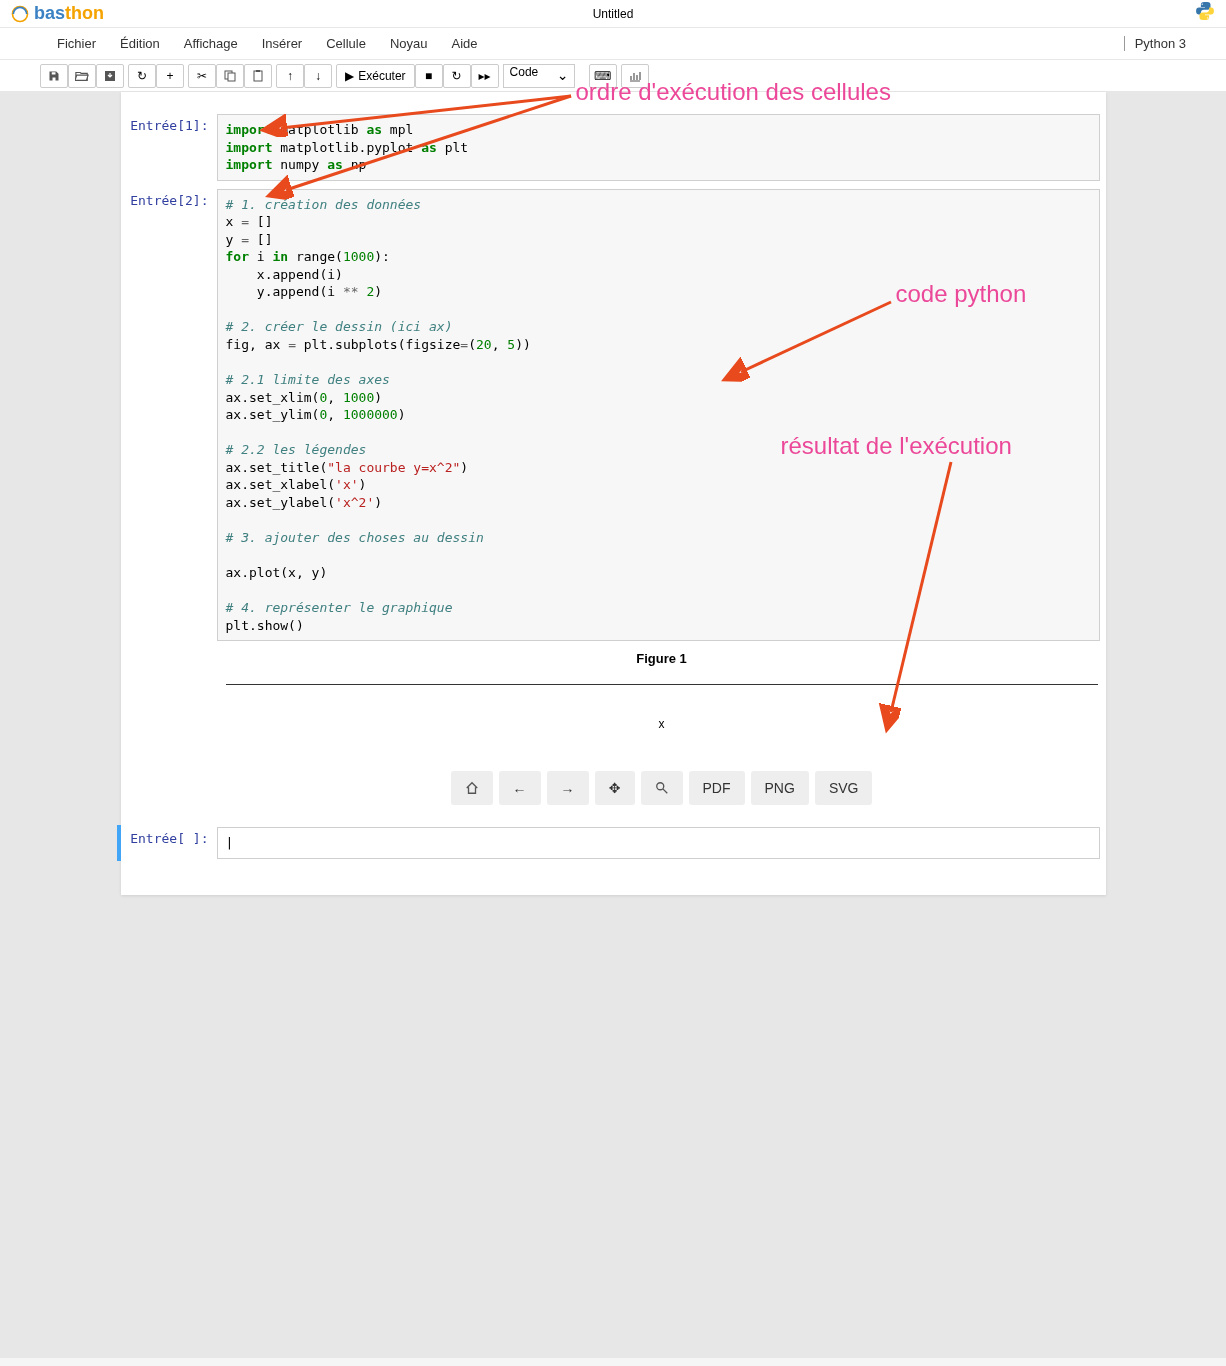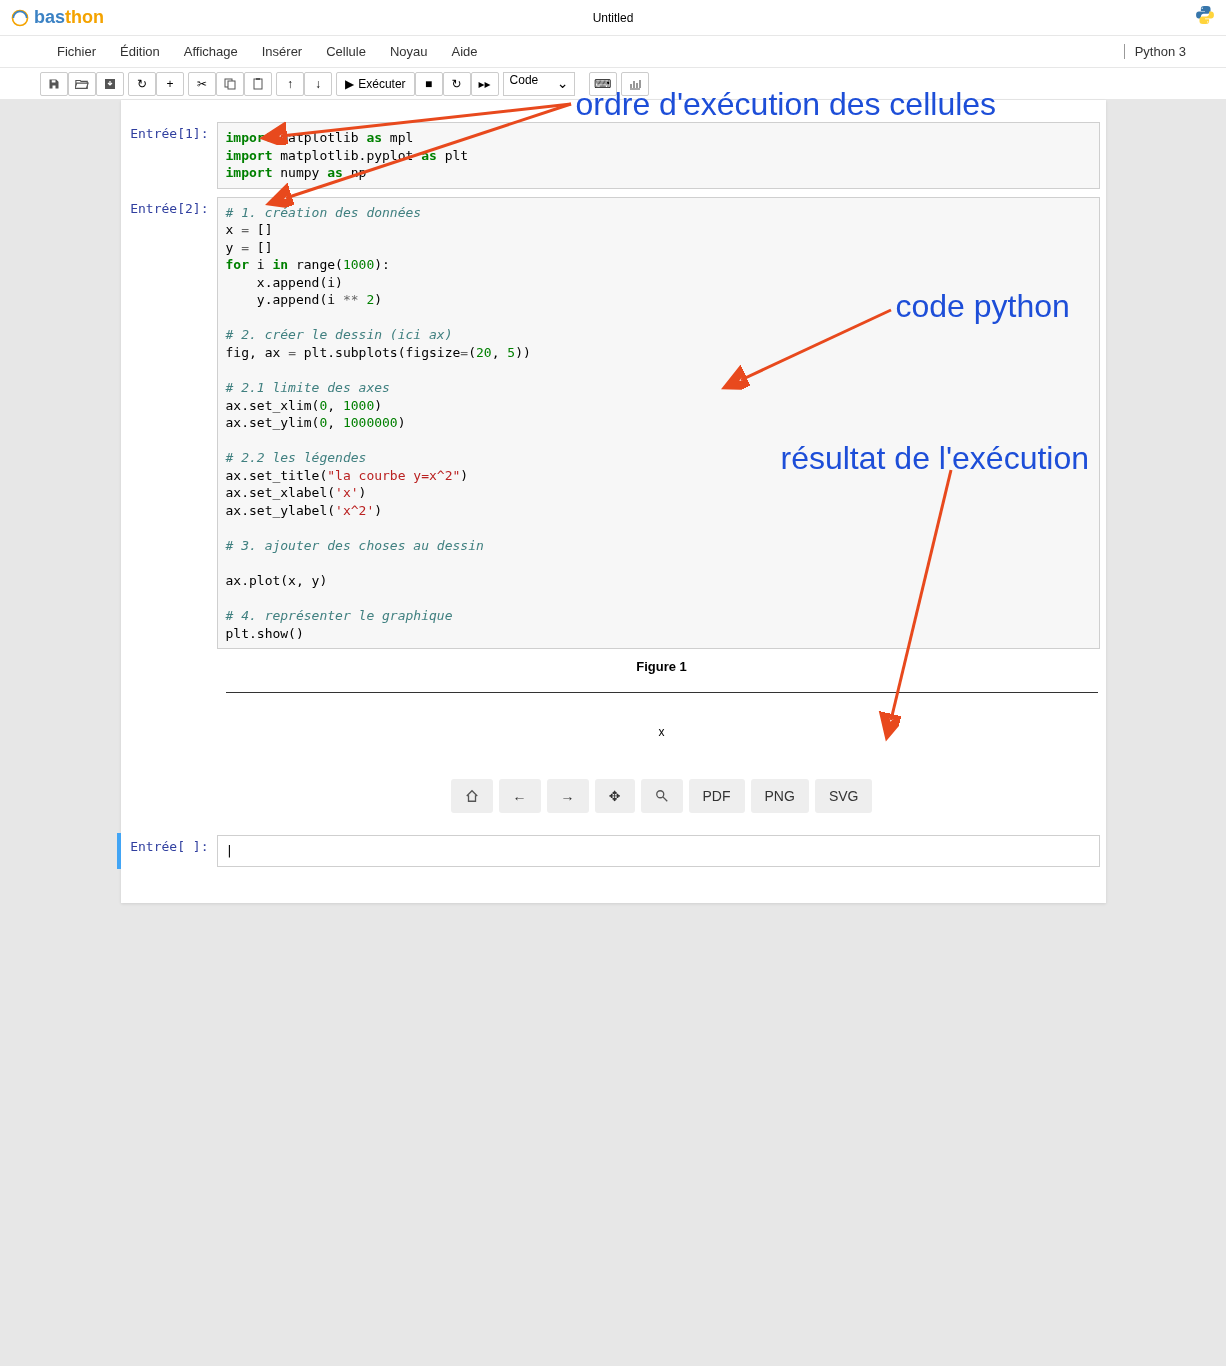--- a/index.html
+++ b/index.html
@@ -1,18 +1,18 @@
 <!DOCTYPE html>
 <html><head>
 <meta charset="utf-8">
 <style>
 * { box-sizing: border-box; margin: 0; padding: 0; }
 body { font-family: -apple-system, "Helvetica Neue", Arial, sans-serif; background: #f5f5f5; font-size: 13px; color: #000; }
 
-.header-bar { background: #fff; height: 36px; display: flex; align-items: center; padding: 0 10px; border-bottom: 1px solid #e7e7e7; position: relative; }
+.header-bar { background: #fff; height: 28px; display: flex; align-items: center; padding: 0 10px; border-bottom: 1px solid #e7e7e7; position: relative; }
 .logo { display: flex; align-items: center; font-weight: bold; font-size: 18px; }
 .logo-icon { width: 20px; height: 20px; margin-right: 4px; }
 .title { position: absolute; left: 50%; transform: translateX(-50%); font-size: 12px; color: #000; }
 .python-icon { margin-left: auto; font-size: 22px; }
 
 .menu-bar { background: #fff; height: 32px; display: flex; align-items: center; padding: 0 40px 0 45px; border-bottom: 1px solid #e7e7e7; font-size: 13px; color: #333; }
 .menu-item { padding: 0 12px; cursor: pointer; text-align: center; }
 .kernel-indicator { margin-left: auto; border-left: 1px solid #999; padding-left: 10px; color: #333; }
 
 .toolbar { background: #fff; height: 32px; display: flex; align-items: center; padding: 0 40px 0 40px; border-bottom: 1px solid #e7e7e7; gap: 4px; }
@@ -48,21 +48,21 @@
 
 .plot { width: 100%; height: 340px; position: relative; border-left: 1px solid #333; border-bottom: 1px solid #333; margin-top: 12px; }
 .plot svg { position: absolute; left: 0; top: 0; width: 100%; height: 100%; overflow: visible; }
 .axis-label-x { text-align: center; font-size: 12px; margin-top: 28px; }
 .tick-x { position: absolute; bottom: -20px; transform: translateX(-50%); font-size: 12px; }
 
 .plot-toolbar { display: flex; justify-content: center; gap: 6px; margin-top: 40px; }
 .plot-btn { background: #eee; border: none; height: 34px; min-width: 40px; padding: 0 14px; border-radius: 3px; font-size: 14px; color: #333; cursor: pointer; display: flex; align-items: center; justify-content: center; }
 
 
-.annot { position: absolute; color: #1d4ed8; font-size: 32px; font-weight: 400; pointer-events: none; white-space: nowrap; }
+.annot { position: absolute; color: #ec4899; font-size: 24px; font-weight: 400; pointer-events: none; white-space: nowrap; }
 .arrow-svg { position: absolute; pointer-events: none; overflow: visible; }
 .arrow-svg line, .arrow-svg path { stroke: #e8491d; stroke-width: 3; fill: none; }
 .arrow-head { fill: #e8491d; stroke: none; }
 </style>
 </head>
 <body>
 
 <div class="header-bar">
   <div class="logo">
     <svg class="logo-icon" viewBox="0 0 24 24">

